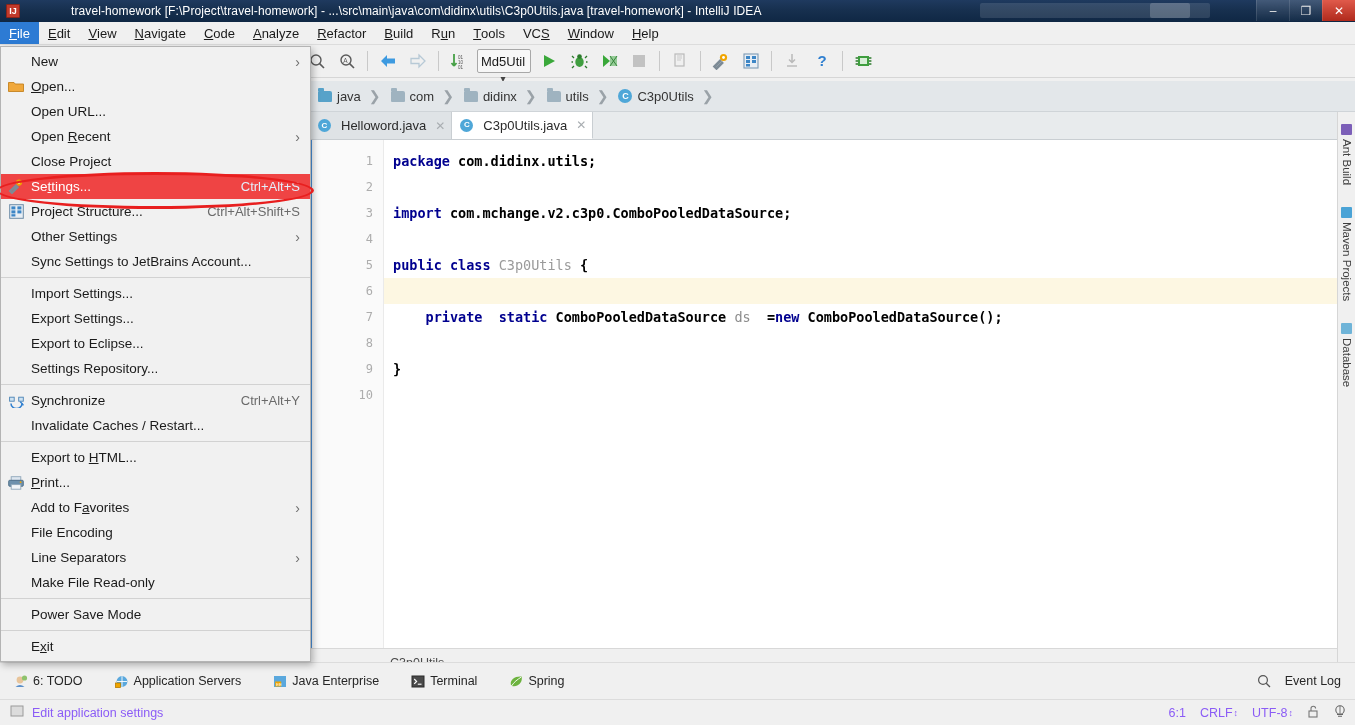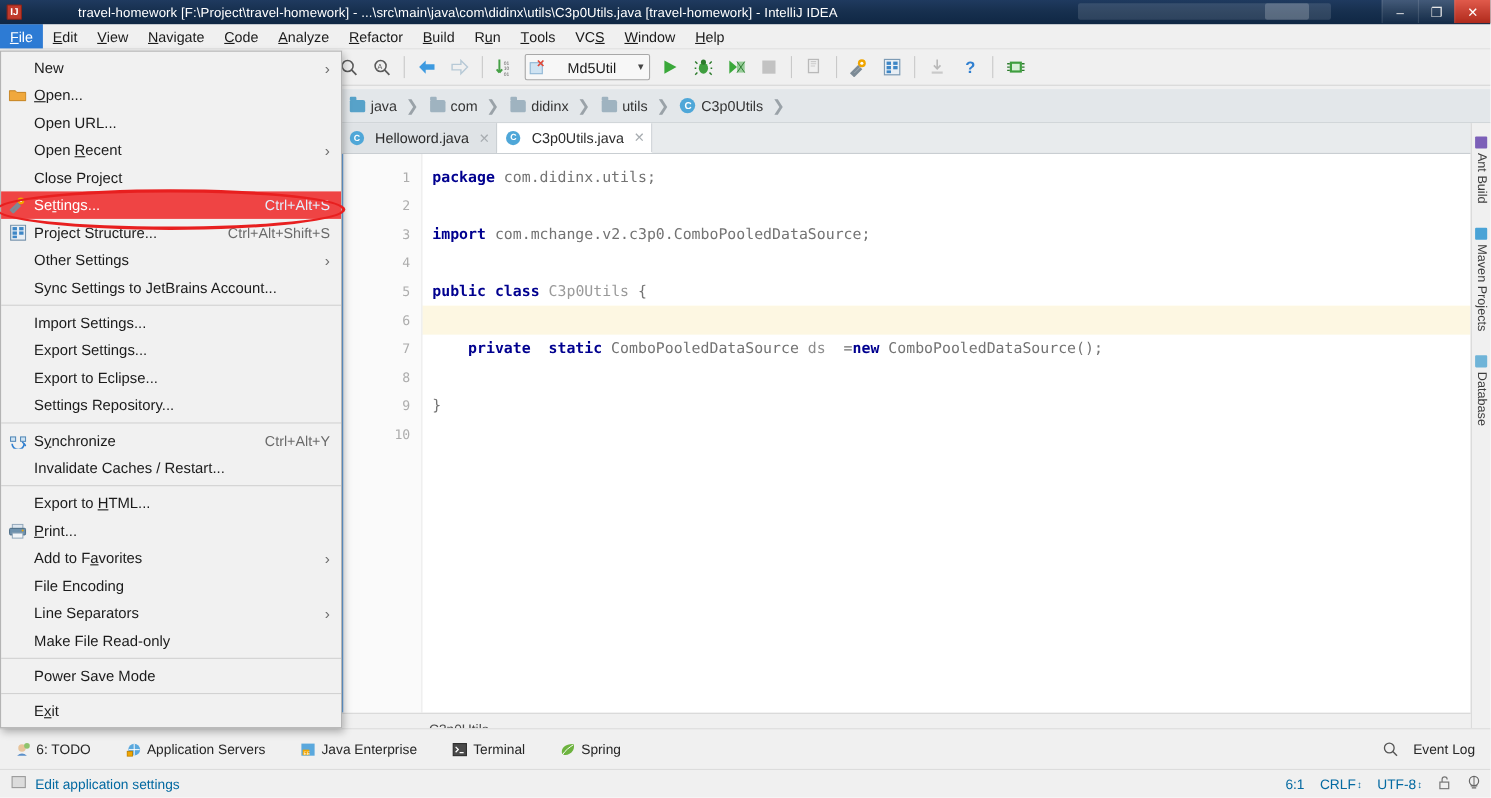--- a/index.html
+++ b/index.html
@@ -60,24 +60,25 @@
 
   
   #toolbar{
     height:33px; background:#f0f0f0; display:flex; align-items:center;
     padding-left:302px; border-bottom:1px solid #d6d6d6;
     position:relative;
   }
   .tb-item{ width:30px;height:28px;display:flex;align-items:center;justify-content:center;}
   .tb-sep{ width:1px;height:20px;background:#c9c9c9;margin:0 5px;}
   #runconfig{
-    display:flex;align-items:center;gap:20px;
+    display:flex;align-items:center;gap:4px;
     border:1px solid #a8a8a8; background:#f7f7f7;
     height:24px;padding:0 5px 0 3px;border-radius:2px;font-size:13px;
     margin:4px 3px;
+    flex-direction:column;
   }
 
   
   #breadcrumb{
     position:absolute; left:310px; top:81px; right:0px; height:31px;
     background:#e3e7ea; display:flex; align-items:center;
     border-bottom:1px solid #cfd4d8;
     font-size:13px;
   }
   .crumb{display:flex;align-items:center;height:31px;padding:0 2px 0 8px;color:#333;}
@@ -122,21 +123,21 @@
     font-family:"DejaVu Sans Mono", monospace; font-size:12px; color:#adadad;
     height:26px; line-height:26px;
   }
   #codearea{
     position:absolute;left:75px;top:0;right:0;bottom:0;
     font-family:"DejaVu Sans Mono", monospace; font-size:13.5px;
   }
   .code-line{ height:26px;line-height:26px;white-space:pre;padding-left:8px;}
   .code-line.hl{ background:#fdf7e2;}
   .kw{color:#00008f;font-weight:bold;}
-  .plain{color:#737373;}
+  .plain{color:#000000;font-weight:bold;}
   .typ{color:#9a9a9a;}
   .fld{color:#8d8d8d;}
   .caret-col{
     position:absolute;left:0;top:0;width:2px;height:100%;background:#4a90d9;
   }
   #hl-strip{
     position:absolute;left:0;right:0;height:26px;background:#fdf7e2;
   }
   #hl-strip-gutter{position:absolute;left:0;width:75px;height:26px;background:#f5efdb;}
 
@@ -172,21 +173,21 @@
     background:#f0f0f0;border-top:1px solid #dcdcdc;border-bottom:1px solid #dcdcdc;
     display:flex;align-items:center;font-size:12.5px;
   }
   .tw{ display:flex;align-items:center;gap:5px;padding:0 18px 0 0;margin-left:14px;color:#262626;}
   #twbar .spacer{flex:1;}
   #eventlog{display:flex;align-items:center;gap:14px;margin-right:14px;color:#262626;}
 
   #statusbar{
     position:absolute;left:0;right:0;bottom:0;height:25px;
     background:#f0f0f0; display:flex;align-items:center;font-size:12.5px;
-    color:#0369a1;
+    color:#8b5cf6;
   }
   #status-left{display:flex;align-items:center;gap:8px;margin-left:10px;}
   #status-right{position:absolute;right:8px;display:flex;align-items:center;gap:14px;}
   .sb-item{display:flex;align-items:center;gap:1px;}
 
   
   #filemenu{
     position:absolute; left:0; top:46px; width:311px;
     background:#f1f1f1; border:1px solid #b4b4b4;
     box-shadow:2px 3px 7px rgba(0,0,0,.28);

